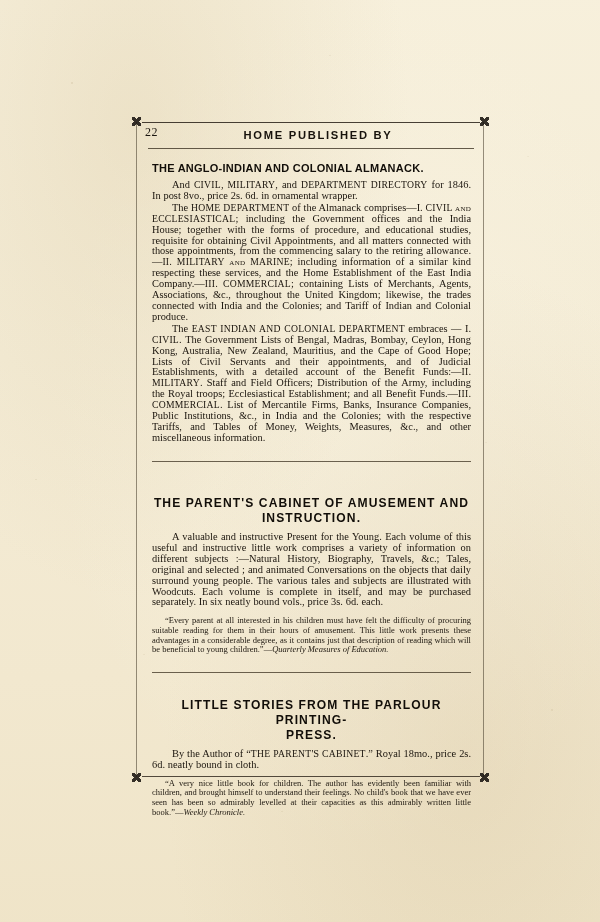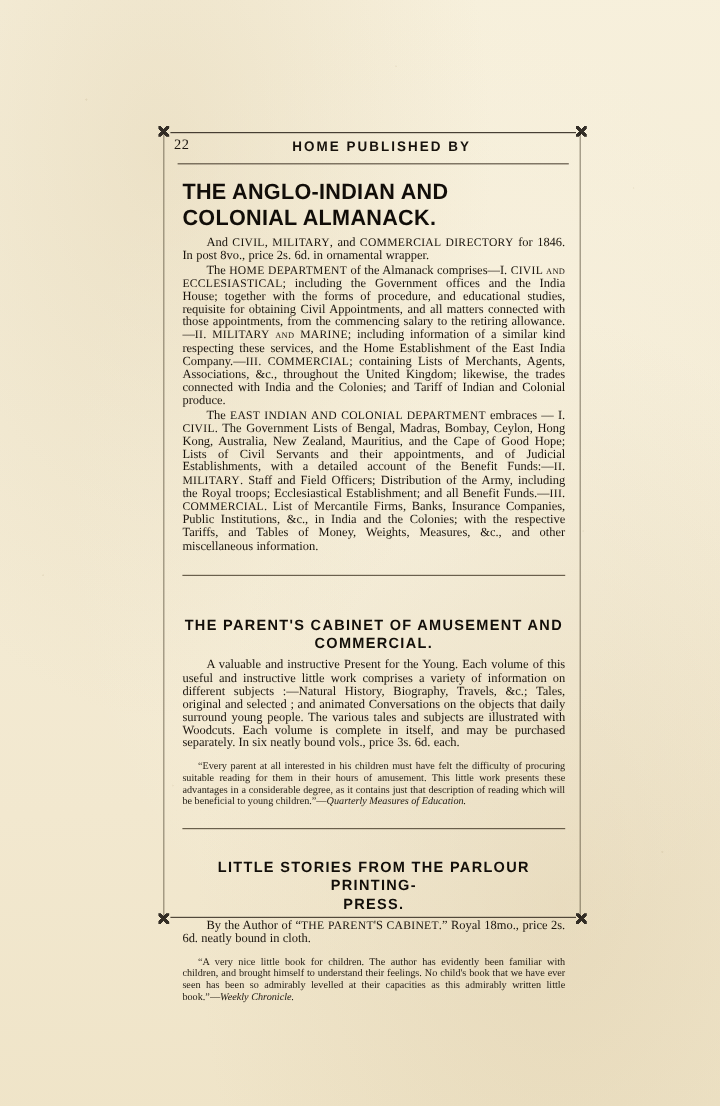--- a/index.html
+++ b/index.html
@@ -44,21 +44,21 @@
       radial-gradient(circle at 66% 62%, rgba(160,138,96,.16) 0 .5px, transparent .9px),
       radial-gradient(circle at 92% 77%, rgba(160,138,96,.26) 0 .7px, transparent 1.1px),
       radial-gradient(circle at 39% 41%, rgba(160,138,96,.14) 0 .5px, transparent .9px),
       radial-gradient(circle at 81% 48%, rgba(160,138,96,.18) 0 .5px, transparent .9px);
   }
 
   
   #page {
     position: absolute;
     left: 142px;
-    top: 110px;
+    top: 122px;
     width: 338px;
     height: 655px;
     color: #15110c;
   }
 
   
   .rule-top, .rule-bottom {
     position: absolute;
     left: 0; right: 0;
     height: 0;
@@ -126,21 +126,21 @@
   }
 
   
   .body {
     padding: 0 9px 0 10px;
   }
 
   h2.work-title {
     font-family: "Liberation Sans", "DejaVu Sans", sans-serif;
     font-weight: bold;
-    font-size: 18px;
+    font-size: 11px;
     letter-spacing: .25px;
     margin: 15px 0 6px 0;
     color: #120e09;
     transform: scaleY(1.02);
   }
   h2.work-title.centered {
     text-align: center;
     letter-spacing: 1.1px;
     line-height: 1.25;
     font-size: 12.1px;
@@ -226,34 +226,34 @@
     <div class="runhead">
       <span class="folio">22</span>
       <span class="runhead-title">HOME PUBLISHED BY</span>
     </div>
     <div class="rule-head"></div>
 
     <div class="body">
 
       <h2 class="work-title">THE ANGLO-INDIAN AND COLONIAL ALMANACK.</h2>
 
-      <p class="para">And <span class="sc" style="font-variant: small-caps; font-size: 0.93em;">CIVIL</span>, <span class="sc" style="font-variant: small-caps; font-size: 0.93em;">MILITARY</span>, and <span class="sc" style="font-variant: small-caps; font-size: 0.93em;">COMMERCIAL DIRECTORY</span> for 1846. In post 8vo., price 2s. 6d. in ornamental wrapper.</p>
+      <p class="para">And <span class="sc" style="font-variant: small-caps; font-size: 0.93em;">CIVIL</span>, <span class="sc" style="font-variant: small-caps; font-size: 0.93em;">MILITARY</span>, and <span class="sc" style="font-variant: small-caps; font-size: 0.93em;">DEPARTMENT DIRECTORY</span> for 1846. In post 8vo., price 2s. 6d. in ornamental wrapper.</p>
 
       <p class="para">The <span class="sc" style="font-variant: small-caps; font-size: 0.93em;">HOME DEPARTMENT</span> of the Almanack comprises—I. <span class="sc" style="font-variant: small-caps; font-size: 0.93em;">CIVIL and ECCLESIASTICAL</span>; including the Government offices and the India House; together with the forms of procedure, and educational studies, requisite for obtaining Civil Appointments, and all matters connected with those appointments, from the commencing salary to the retiring allowance.—<span class="sc" style="font-variant: small-caps; font-size: 0.93em;">II</span>. <span class="sc" style="font-variant: small-caps; font-size: 0.93em;">MILITARY and MARINE</span>; including information of a similar kind respecting these services, and the Home Establishment of the East India Company.—<span class="sc" style="font-variant: small-caps; font-size: 0.93em;">III</span>. <span class="sc" style="font-variant: small-caps; font-size: 0.93em;">COMMERCIAL</span>; containing Lists of Merchants, Agents, Associations, &amp;c., throughout the United Kingdom; likewise, the trades connected with India and the Colonies; and Tariff of Indian and Colonial produce.</p>
 
       <p class="para">The <span class="sc" style="font-variant: small-caps; font-size: 0.93em;">EAST INDIAN AND COLONIAL DEPARTMENT</span> embraces — I. <span class="sc" style="font-variant: small-caps; font-size: 0.93em;">CIVIL</span>. The Government Lists of Bengal, Madras, Bombay, Ceylon, Hong Kong, Australia, New Zealand, Mauritius, and the Cape of Good Hope; Lists of Civil Servants and their appointments, and of Judicial Establishments, with a detailed account of the Benefit Funds:—<span class="sc" style="font-variant: small-caps; font-size: 0.93em;">II</span>. <span class="sc" style="font-variant: small-caps; font-size: 0.93em;">MILITARY</span>. Staff and Field Officers; Distribution of the Army, including the Royal troops; Ecclesiastical Establishment; and all Benefit Funds.—<span class="sc" style="font-variant: small-caps; font-size: 0.93em;">III</span>. <span class="sc" style="font-variant: small-caps; font-size: 0.93em;">COMMERCIAL</span>. List of Mercantile Firms, Banks, Insurance Companies, Public Institutions, &amp;c., in India and the Colonies; with the respective Tariffs, and Tables of Money, Weights, Measures, &amp;c., and other miscellaneous information.</p>
 
       <div class="divider-full"></div>
 
 
       <div class="spacer-md"></div>
 
       <h2 class="work-title centered">
         <span>THE PARENT'S CABINET OF AMUSEMENT AND</span>
-        <span class="l2">COMMERCIAL.</span>
+        <span class="l2">INSTRUCTION.</span>
       </h2>
 
       <p class="para">A valuable and instructive Present for the Young.   Each volume of this useful and instructive little work comprises a variety of information on different subjects :—Natural History, Biography, Travels, &amp;c.; Tales, original and selected ; and animated Conversations on the objects that daily surround young people.   The various tales and subjects are illustrated with Woodcuts.   Each volume is complete in itself, and may be purchased separately.   In six neatly bound vols., price 3s. 6d. each.</p>
 
       <blockquote class="review">
         <span>“Every parent at all interested in his children must have felt the difficulty of procuring suitable reading for them in their hours of amusement.  This little work presents these advantages in a considerable degree, as it contains just that description of reading which will be beneficial to young children.”—</span><span class="ital">Quarterly Measures of Education.</span>
       </blockquote>
 
       <div class="divider-full"></div>
 

